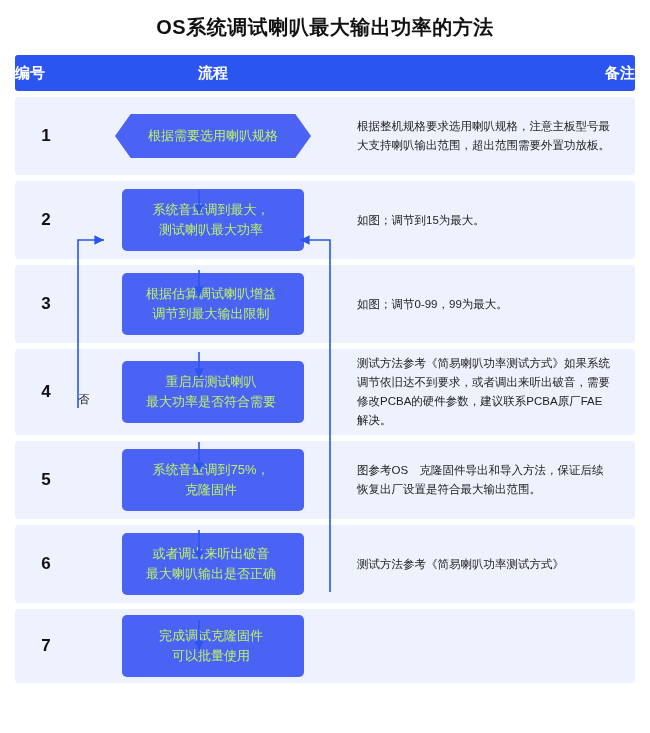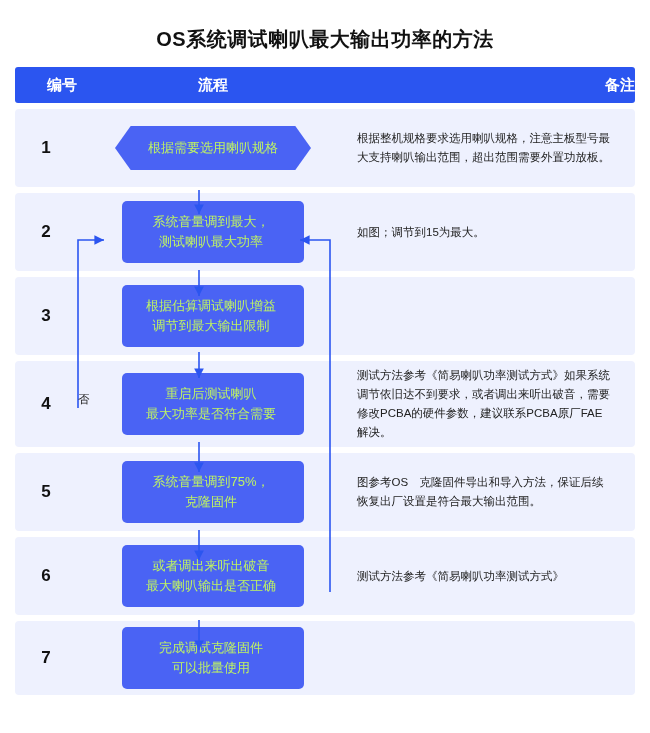--- a/index.html
+++ b/index.html
@@ -14,36 +14,36 @@
     color: #1b1b1b;
     position: relative;
     overflow: hidden;
   }
   .page-title {
     text-align: center;
     font-size: 20px;
     font-weight: bold;
     letter-spacing: 0.5px;
     color: #111111;
-    padding-top: 26px;
+    padding-top: 14px;
     padding-bottom: 14px;
   }
   .header-row {
     display: flex;
     width: 620px;
     margin: 0 auto;
     background: #2b55f0;
     border-radius: 3px;
     height: 36px;
     align-items: center;
     color: #ffffff;
     font-size: 15px;
     font-weight: bold;
   }
-  .col-num { width: 62px; text-align: right; flex: 0 0 62px; }
+  .col-num { width: 62px; text-align: left; flex: 0 0 62px; }
   .col-flow { width: 272px; text-align: center; flex: 0 0 272px; font-family: Liberation Serif, serif; }
   .col-note { flex: 1; text-align: right; }
   .row {
     display: flex;
     width: 620px;
     margin: 6px auto 0 auto;
     background: #eef1fe;
     border-radius: 4px;
     align-items: stretch;
     position: relative;
@@ -139,20 +139,21 @@
   </div>
   <div class="cell-note">如图；调节到15为最大。</div>
 </div>
 
 <div class="row" style="height:78px;">
   <div class="cell-num">3</div>
   <div class="cell-flow">
     <div class="node rect">根据估算调试喇叭增益
 调节到最大输出限制</div>
   </div>
+  <div class="cell-note">如图；调节0-99，99为最大。</div>
 </div>
 
 <div class="row" style="height:86px;">
   <div class="cell-num">4</div>
   <div class="cell-flow">
     <div class="node rect">重启后测试喇叭
 最大功率是否符合需要</div>
   </div>
   <div class="cell-note">测试方法参考《简易喇叭功率测试方式》如果系统调节依旧达不到要求，或者调出来听出破音，需要修改PCBA的硬件参数，建议联系PCBA原厂FAE解决。</div>
 </div>

